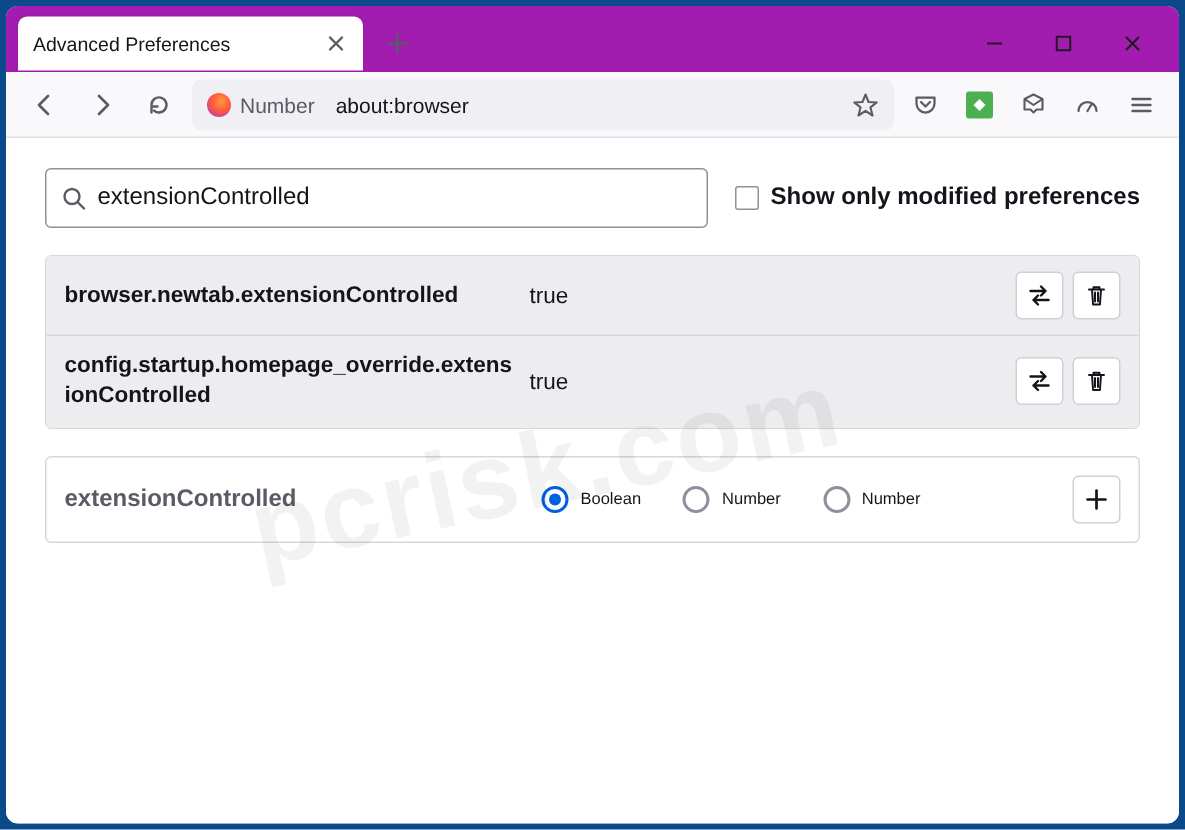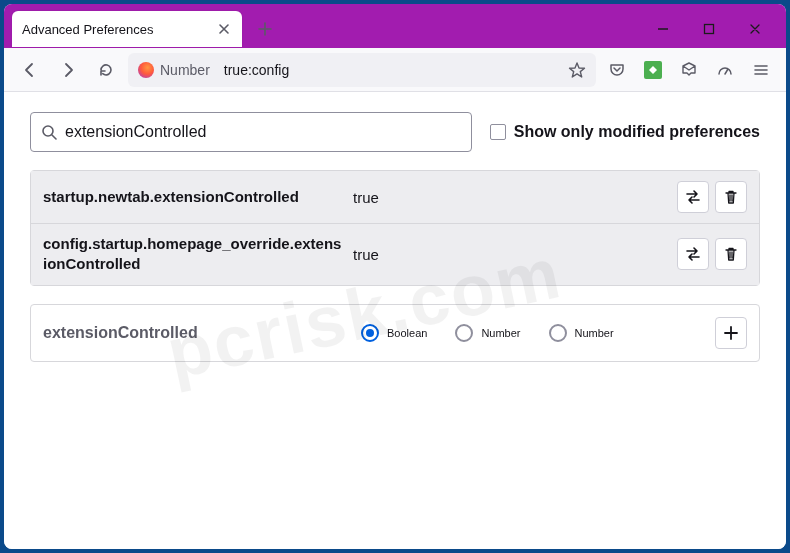--- a/index.html
+++ b/index.html
@@ -95,21 +95,21 @@
     <div class="nav-btn">
         <svg width="18" height="18" viewBox="0 0 18 18">
           <path d="M4 9 a5 5 0 1 1 1.7 3.7 M4 14 V10 H8" fill="none" stroke="currentColor" stroke-width="1.6" stroke-linecap="round" stroke-linejoin="round"></path>
         </svg>
       </div>
     <div class="urlbar">
       <div class="identity-box" style="background:transparent;padding:0 6px 0 0;">
         <span class="ff-icon"></span>
         <span>Number</span>
       </div>
-      <span class="addr">true:config</span>
+      <span class="addr">about:browser</span>
       <span style="color:#5b5b66;display:flex;">
         <svg width="18" height="18" viewBox="0 0 18 18">
             <path d="M9 2 L11 7 L16.5 7.3 L12.3 10.6 L13.7 16 L9 12.9 L4.3 16 L5.7 10.6 L1.5 7.3 L7 7 Z" fill="none" stroke="currentColor" stroke-width="1.4" stroke-linejoin="round"></path>
           </svg>
       </span>
     </div>
     <div class="toolbar-icon">
         <svg width="18" height="18" viewBox="0 0 18 18">
           <path d="M3 4 H15 V8 a6 6 0 0 1 -12 0 Z M6 7 L9 10 L12 7" fill="none" stroke="currentColor" stroke-width="1.5" stroke-linejoin="round" stroke-linecap="round"></path>
         </svg>
@@ -150,21 +150,21 @@
         <input class="search-input" value="extensionControlled" style="">
       </div>
       <label class="check-row">
         <span class="checkbox-box"></span>
         <span>Show only modified preferences</span>
       </label>
     </div>
 
     <div class="prefs-table">
       <div class="pref-row modified">
-        <div class="pref-name">startup.newtab.extensionControlled</div>
+        <div class="pref-name">browser.newtab.extensionControlled</div>
         <div class="pref-value">true</div>
         <div class="pref-actions">
           <div class="pref-btn">
               <svg width="18" height="18" viewBox="0 0 18 18">
                 <path d="M3 6 H13 M13 6 L10 3 M13 6 L10 9 M15 12 H5 M5 12 L8 9 M5 12 L8 15" fill="none" stroke="currentColor" stroke-width="1.6" stroke-linecap="round" stroke-linejoin="round"></path>
               </svg>
             </div>
           <div class="pref-btn">
               <svg width="16" height="16" viewBox="0 0 16 16">
                 <path d="M3 4 H13 M6 4 V2.5 H10 V4 M5 4 L5.7 14 H10.3 L11 4 M7 6 V12 M9 6 V12" fill="none" stroke="currentColor" stroke-width="1.3" stroke-linecap="round" stroke-linejoin="round"></path>

